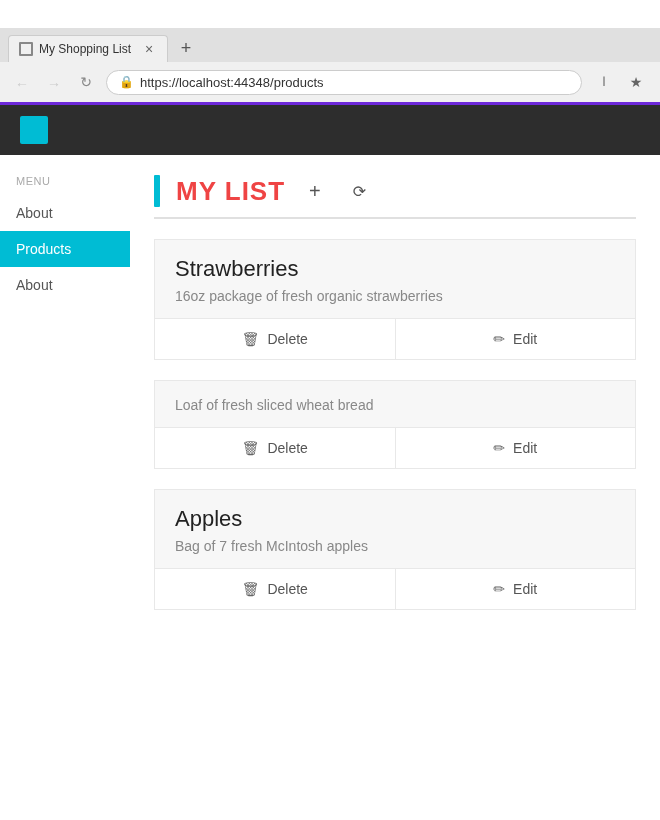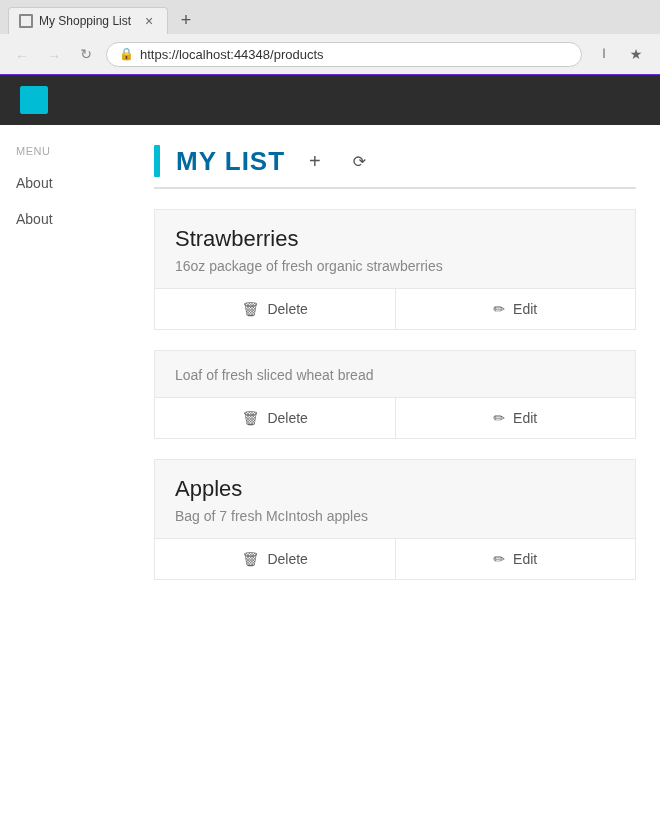--- a/index.html
+++ b/index.html
@@ -1,21 +1,22 @@
 <!DOCTYPE html>
 <html><head>
   <meta charset="utf-8">
   <style>
     * { margin: 0; padding: 0; box-sizing: border-box; }
     body { font-family: 'Segoe UI', Arial, sans-serif; background: #fff; width: 660px; min-height: 820px; }
 
     
     .browser-chrome {
       background: #f0f0f0;
-      border-bottom: 1px solid #6d28d9;
+      border-bottom: 3px solid #6d28d9;
+      margin-top: 28px;
     }
     .tab-bar {
       display: flex;
       align-items: center;
       padding: 6px 8px 0;
       background: #e0e0e0;
       gap: 4px;
     }
     .tab-active {
       background: #f0f0f0;
@@ -174,21 +175,21 @@
     }
     .heading-accent {
       width: 6px;
       height: 32px;
       background: #00bcd4;
       border-radius: 1px;
     }
     .page-title {
       font-size: 26px;
       font-weight: bold;
-      color: #0369a1;
+      color: #ef4444;
       letter-spacing: 1px;
     }
     .add-btn {
       background: none;
       border: none;
       font-size: 20px;
       color: #555;
       cursor: pointer;
       padding: 4px 8px;
       border-radius: 4px;
@@ -277,20 +278,21 @@
 
 <div class="app-header">
   <div class="logo-square"></div>
 </div>
 
 <div class="page-layout">
 
   <div class="sidebar">
     <div class="sidebar-menu-label">MENU</div>
     <a class="sidebar-item">About</a>
+    <a class="sidebar-item active">Products</a>
     <a class="sidebar-item">About</a>
   </div>
 
   <div class="main-content">
 
     <div class="page-heading">
       <div class="heading-accent"></div>
       <span class="page-title">MY LIST</span>
       <button class="add-btn">+</button>
       <button class="refresh-btn">⟳</button>

